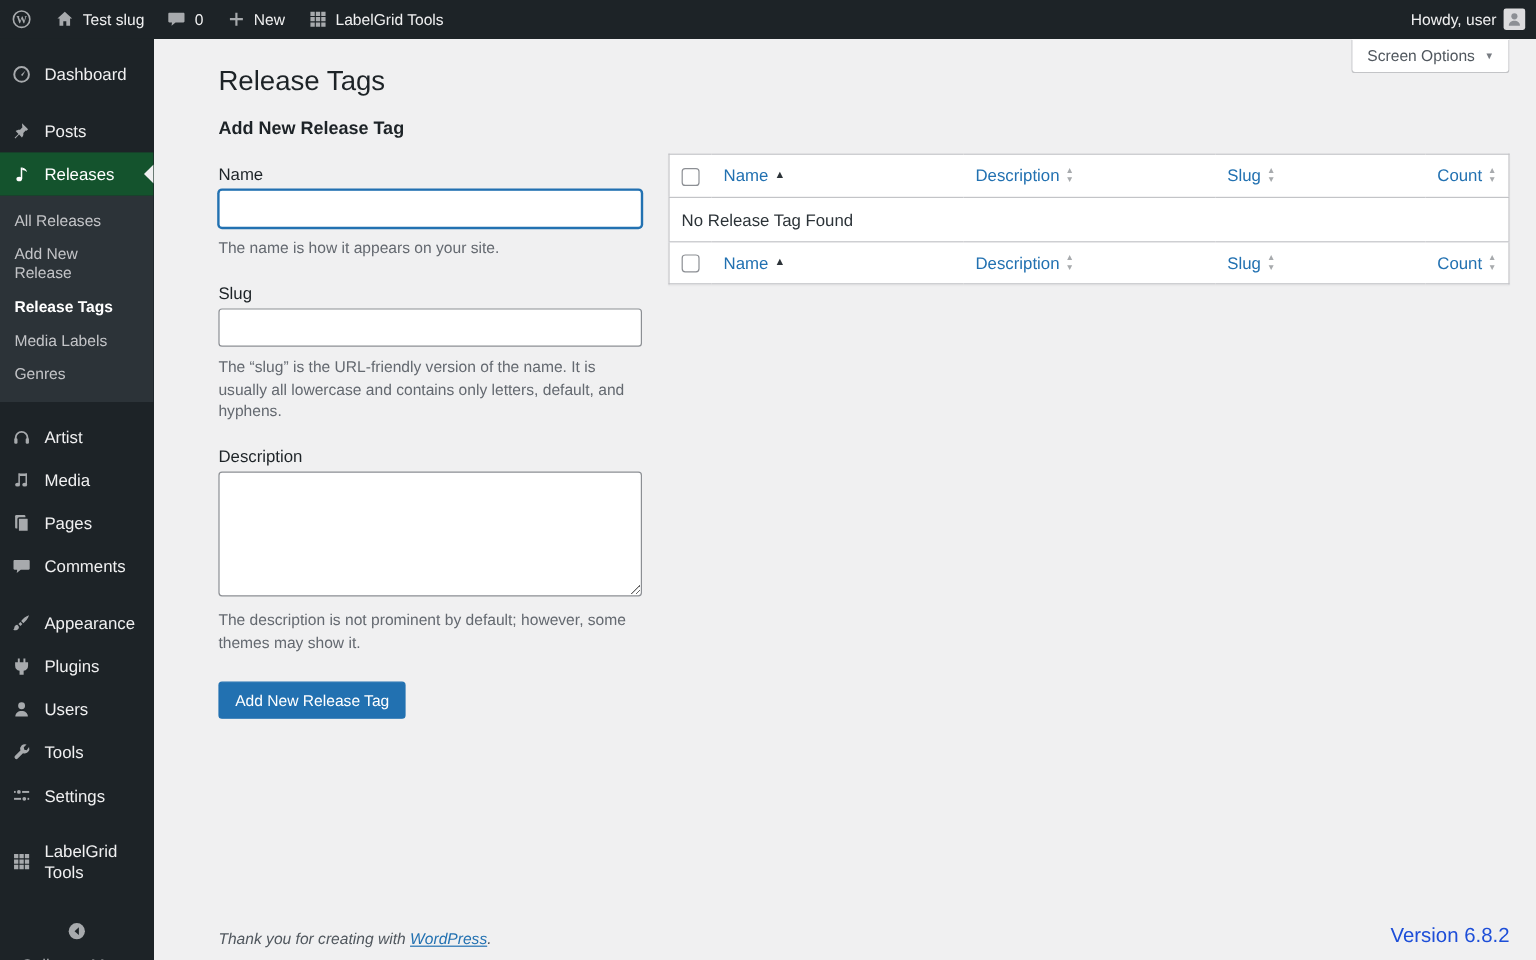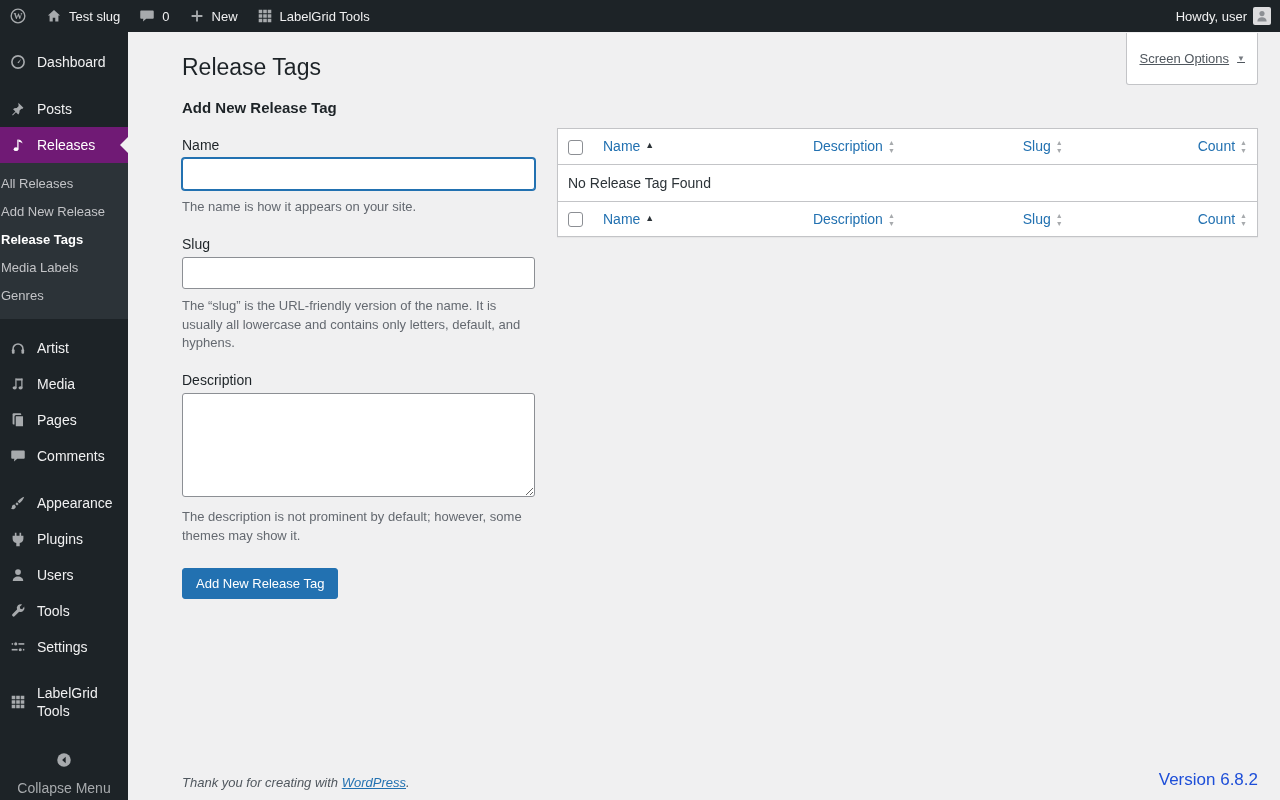--- a/index.html
+++ b/index.html
@@ -40,43 +40,43 @@
   }
   .menu { margin:12px 0 0; padding:0; list-style:none; }
   .menu-sep { height:11px; }
   .menu-item {
     display:flex; align-items:center; gap:9px;
     padding:8px 8px; cursor:pointer; line-height:18px; position:relative;
   }
   .menu-item .micon { width:20px; height:20px; color:#a7aaad; flex:none;
     display:flex; align-items:center; justify-content:center; }
   .menu-item .micon svg { width:18px; height:18px; fill:currentColor; }
-  .menu-item.active { background:#701a75; color:#fff; }
+  .menu-item.active { background:#14532d; color:#fff; }
   .menu-item.active .micon { color:#fff; }
   .menu-item.active::after {
     content:""; position:absolute; right:0; top:50%; margin-top:-8px;
     border:8px solid transparent; border-right-color:#f0f0f1;
   }
   .submenu { background:#2c3338; padding:7px 0 9px; font-size:13px; }
-  .submenu-item { padding:6px 1px; color:#c3c4c7; cursor:pointer; line-height:16px; }
+  .submenu-item { padding:6px 12px; color:#c3c4c7; cursor:pointer; line-height:16px; }
   .submenu-item.current { color:#fff; font-weight:700; }
   .collapse-wrap { margin-top:14px; }
   .collapse-wrap .menu-item { color:#a7aaad;flex-direction:column; }
 
   
   .content {
     margin-left:160px; padding-top:32px; min-height:800px;
     position:relative; display:flex; flex-direction:column;
   }
   .screen-options {
     position:absolute; top:33px; right:22px;
     background:#fff; border:1px solid #c3c4c7; border-top:none;
     border-radius:0 0 3px 3px;
-    padding:18px 12px; color:#50575e; font-size:13px;
-    display:flex; align-items:center; gap:8px; cursor:pointer;text-decoration:underline;
+    padding:6px 12px; color:#50575e; font-size:13px;
+    display:flex; align-items:center; gap:8px; cursor:pointer;
   }
   .screen-options .caret { font-size:8px; color:#787c82; }
   .wrap { padding:0 22px; flex:1; }
   h1.page-title { font-size:23px; font-weight:400; color:#1d2327; margin:21px 0 0; line-height:1.3; }
 
   .columns { display:flex; gap:22px; margin-top:14px; align-items:flex-start; }
   .col-left { width:353px; flex:none; }
   .col-right { flex:1; margin-top:31px; }
 
   .form-title { font-size:15px; font-weight:700; margin:0; line-height:1.4; }

